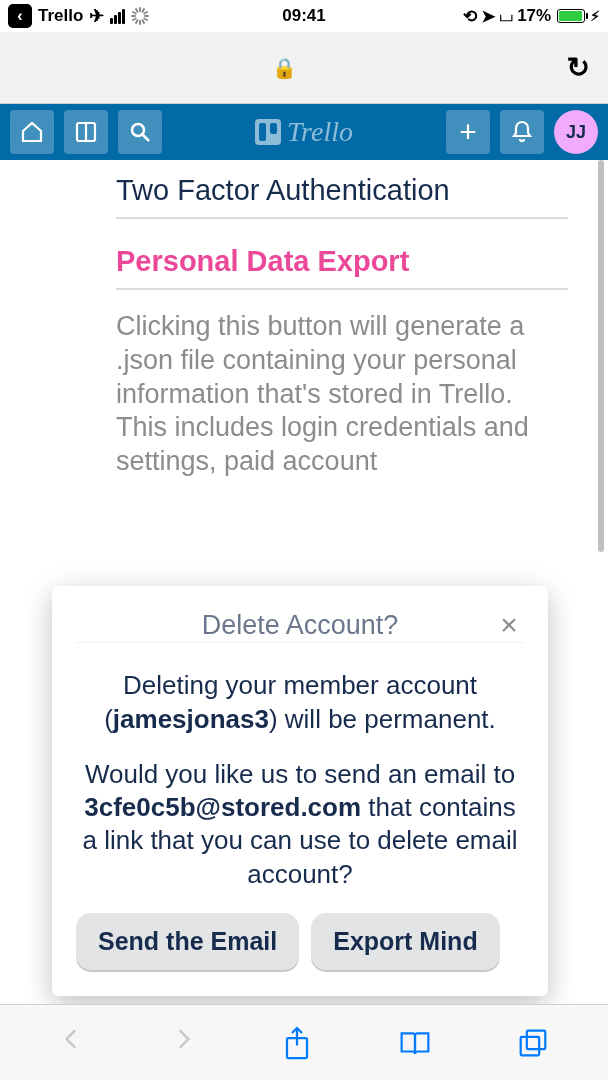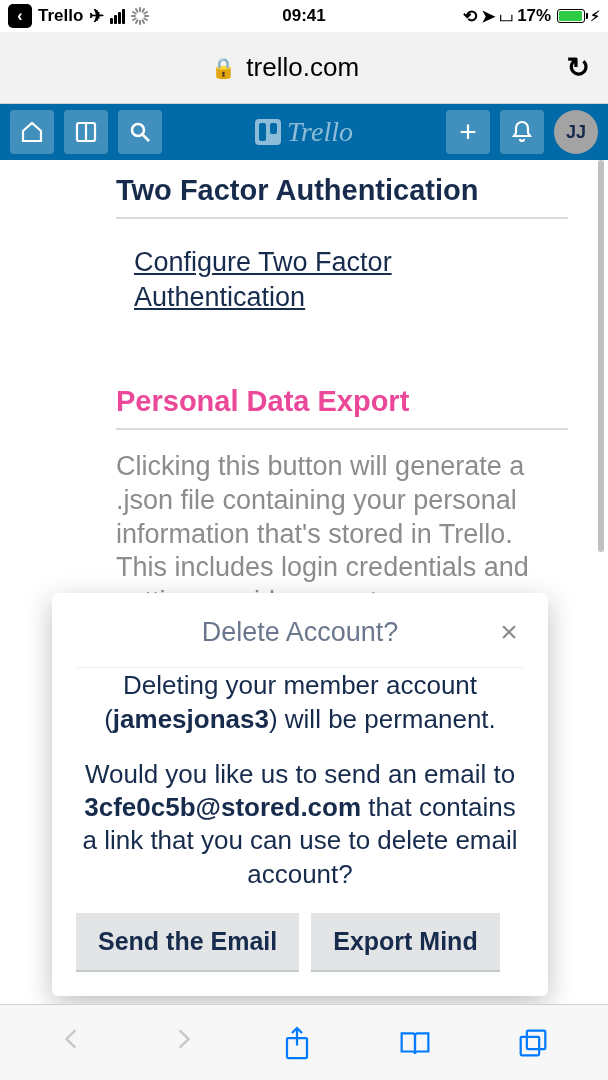--- a/index.html
+++ b/index.html
@@ -84,33 +84,33 @@
       width: 26px; height: 26px; background: rgba(255,255,255,0.55);
       border-radius: 4px; position: relative;
     }
     .trello-logo-icon::before, .trello-logo-icon::after {
       content: ""; position: absolute; background: #026AA7; border-radius: 2px; top: 4px;
     }
     .trello-logo-icon::before { left: 4px; width: 7px; height: 18px; }
     .trello-logo-icon::after { right: 4px; width: 7px; height: 11px; }
     .avatar {
       width: 44px; height: 44px; border-radius: 50%;
-      background: #a3a3a3; color: #172b4d;
+      background: #f0abfc; color: #172b4d;
       display: flex; align-items: center; justify-content: center;
       font-weight: 700; font-size: 18px;
     }
     
     .page {
       position: relative;
       height: calc(1080px - 32px - 72px - 56px - 76px);
       overflow: hidden;
     }
     .content { padding: 14px 40px 32px 116px; color: #172b4d; }
     .section-title {
-      font-size: 29px; font-weight: 700; color: #172b4d; margin-bottom: 10px; margin-top: 0;
+      font-size: 29px; font-weight: 400; color: #172b4d; margin-bottom: 10px; margin-top: 0;
     }
     .divider { border-bottom: 2px solid #d6dadc; margin-bottom: 26px; }
     .divider2 { border-bottom: 2px solid #d6dadc; margin-bottom: 20px; }
     .link {
       font-size: 27px; color: #172b4d; text-decoration: underline;
       display: inline-block; margin-left: 18px; line-height: 1.3; margin-bottom: 70px;
     }
     .section-title2 {
       font-size: 29px; font-weight: 700; color: #ec4899; margin-bottom: 10px;
     }
@@ -126,37 +126,37 @@
       position: absolute;
       left: 52px; right: 60px;
       bottom: 84px;
       background: #fff;
       border-radius: 6px;
       box-shadow: 0 8px 28px rgba(0,0,0,0.25);
       padding: 22px 24px 26px;
     }
     .modal-header {
       display: flex; align-items: center; border-bottom: 1px solid #f0f0f0;
-      padding-bottom: 18px; margin-bottom: 1px;
+      margin-bottom: 26px;
     }
     .modal-title {
       flex: 1; text-align: center; font-size: 27px; color: #6b778c;
     }
     .modal-close {
       color: #8c8c8c; font-size: 30px; width: 30px; text-align: center;
     }
     .modal-body {
       font-size: 26px; color: #172b4d; line-height: 1.28;
     }
     .modal-body p { margin-bottom: 22px; text-align: center; }
     .modal-body b { font-weight: 700; }
     .modal-actions { display: flex; gap: 12px; margin-top: 6px; }
     .modal-btn {
       background: #e2e4e6;
-      border-radius: 0;
+      border-radius: 15px;
       padding: 14px 22px;
       font-size: 25px; font-weight: 700; color: #172b4d;
       box-shadow: 0 2px 0 #c4c9cc;
     }
     
     .safari-toolbar {
       position: absolute; bottom: 0; left: 0; right: 0;
       height: 76px;
       background: #f7f7f7;
       border-top: 1px solid #d0d0d0;
@@ -205,21 +205,20 @@
     <span class="battery-icon">
         <span class="battery-fill"></span>
       </span>
     <span class="bolt">⚡︎</span>
   </div>
 </div>
 
 <div class="browser-chrome">
   <div class="url-pill">
     <span class="lock-icon">🔒</span>
-    <span>trello.com</span>
   </div>
   <span class="reload-icon">↻</span>
 </div>
 
 <div class="trello-header">
   <div class="hdr-btn">
     <svg width="24" height="24" viewBox="0 0 24 24" fill="none" stroke="#fff" stroke-width="2.2">
         <path d="M3 11 L12 3 L21 11 V21 H3 Z"></path>
       </svg>
   </div>
@@ -252,21 +251,20 @@
   </div>
   <div class="avatar">
     <span>JJ</span>
   </div>
 </div>
 
 <div class="page">
   <div class="content">
     <div class="section-title">Two Factor Authentication</div>
     <div class="divider"></div>
-    <a class="link">Configure Two Factor Authentication</a>
 
     <div class="section-title2">Personal Data Export</div>
     <div class="divider2"></div>
     <div class="body-text">Clicking this button will generate a .json file containing your personal information that's stored in Trello. This includes login credentials and settings, paid account</div>
   </div>
   <div class="scroll-indicator"></div>
 </div>
 
 <div class="modal">
   <div class="modal-header">

